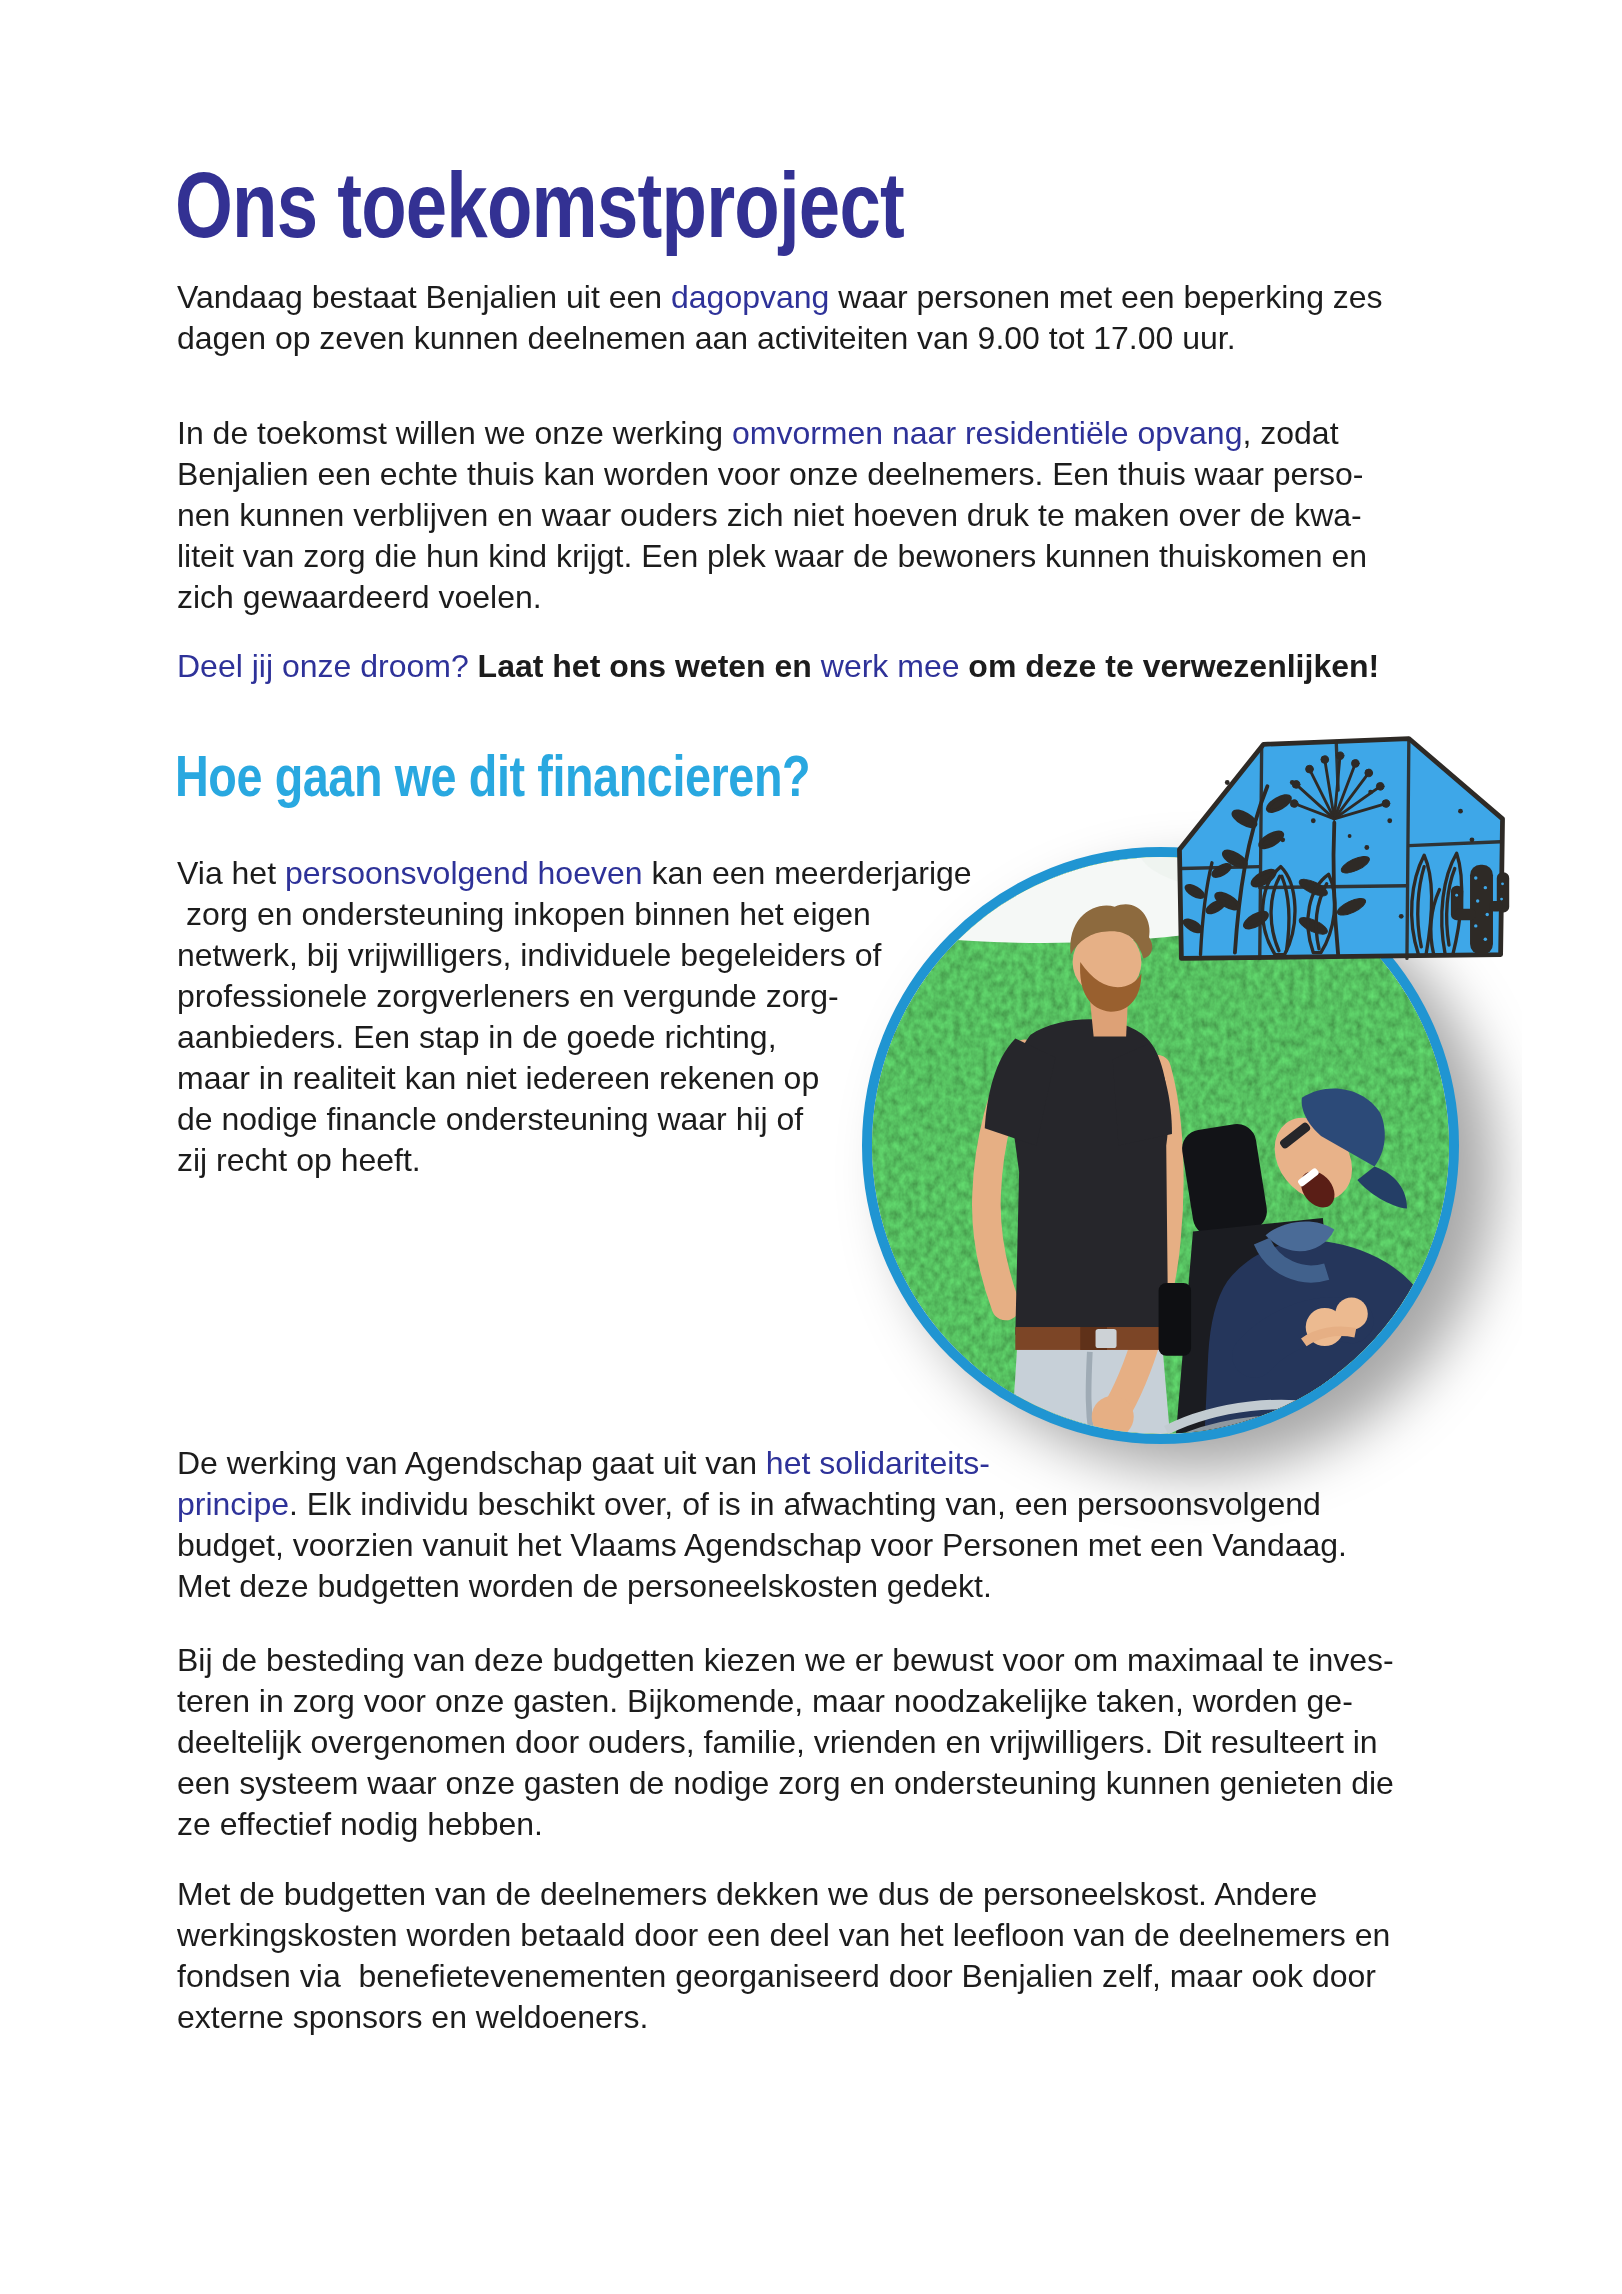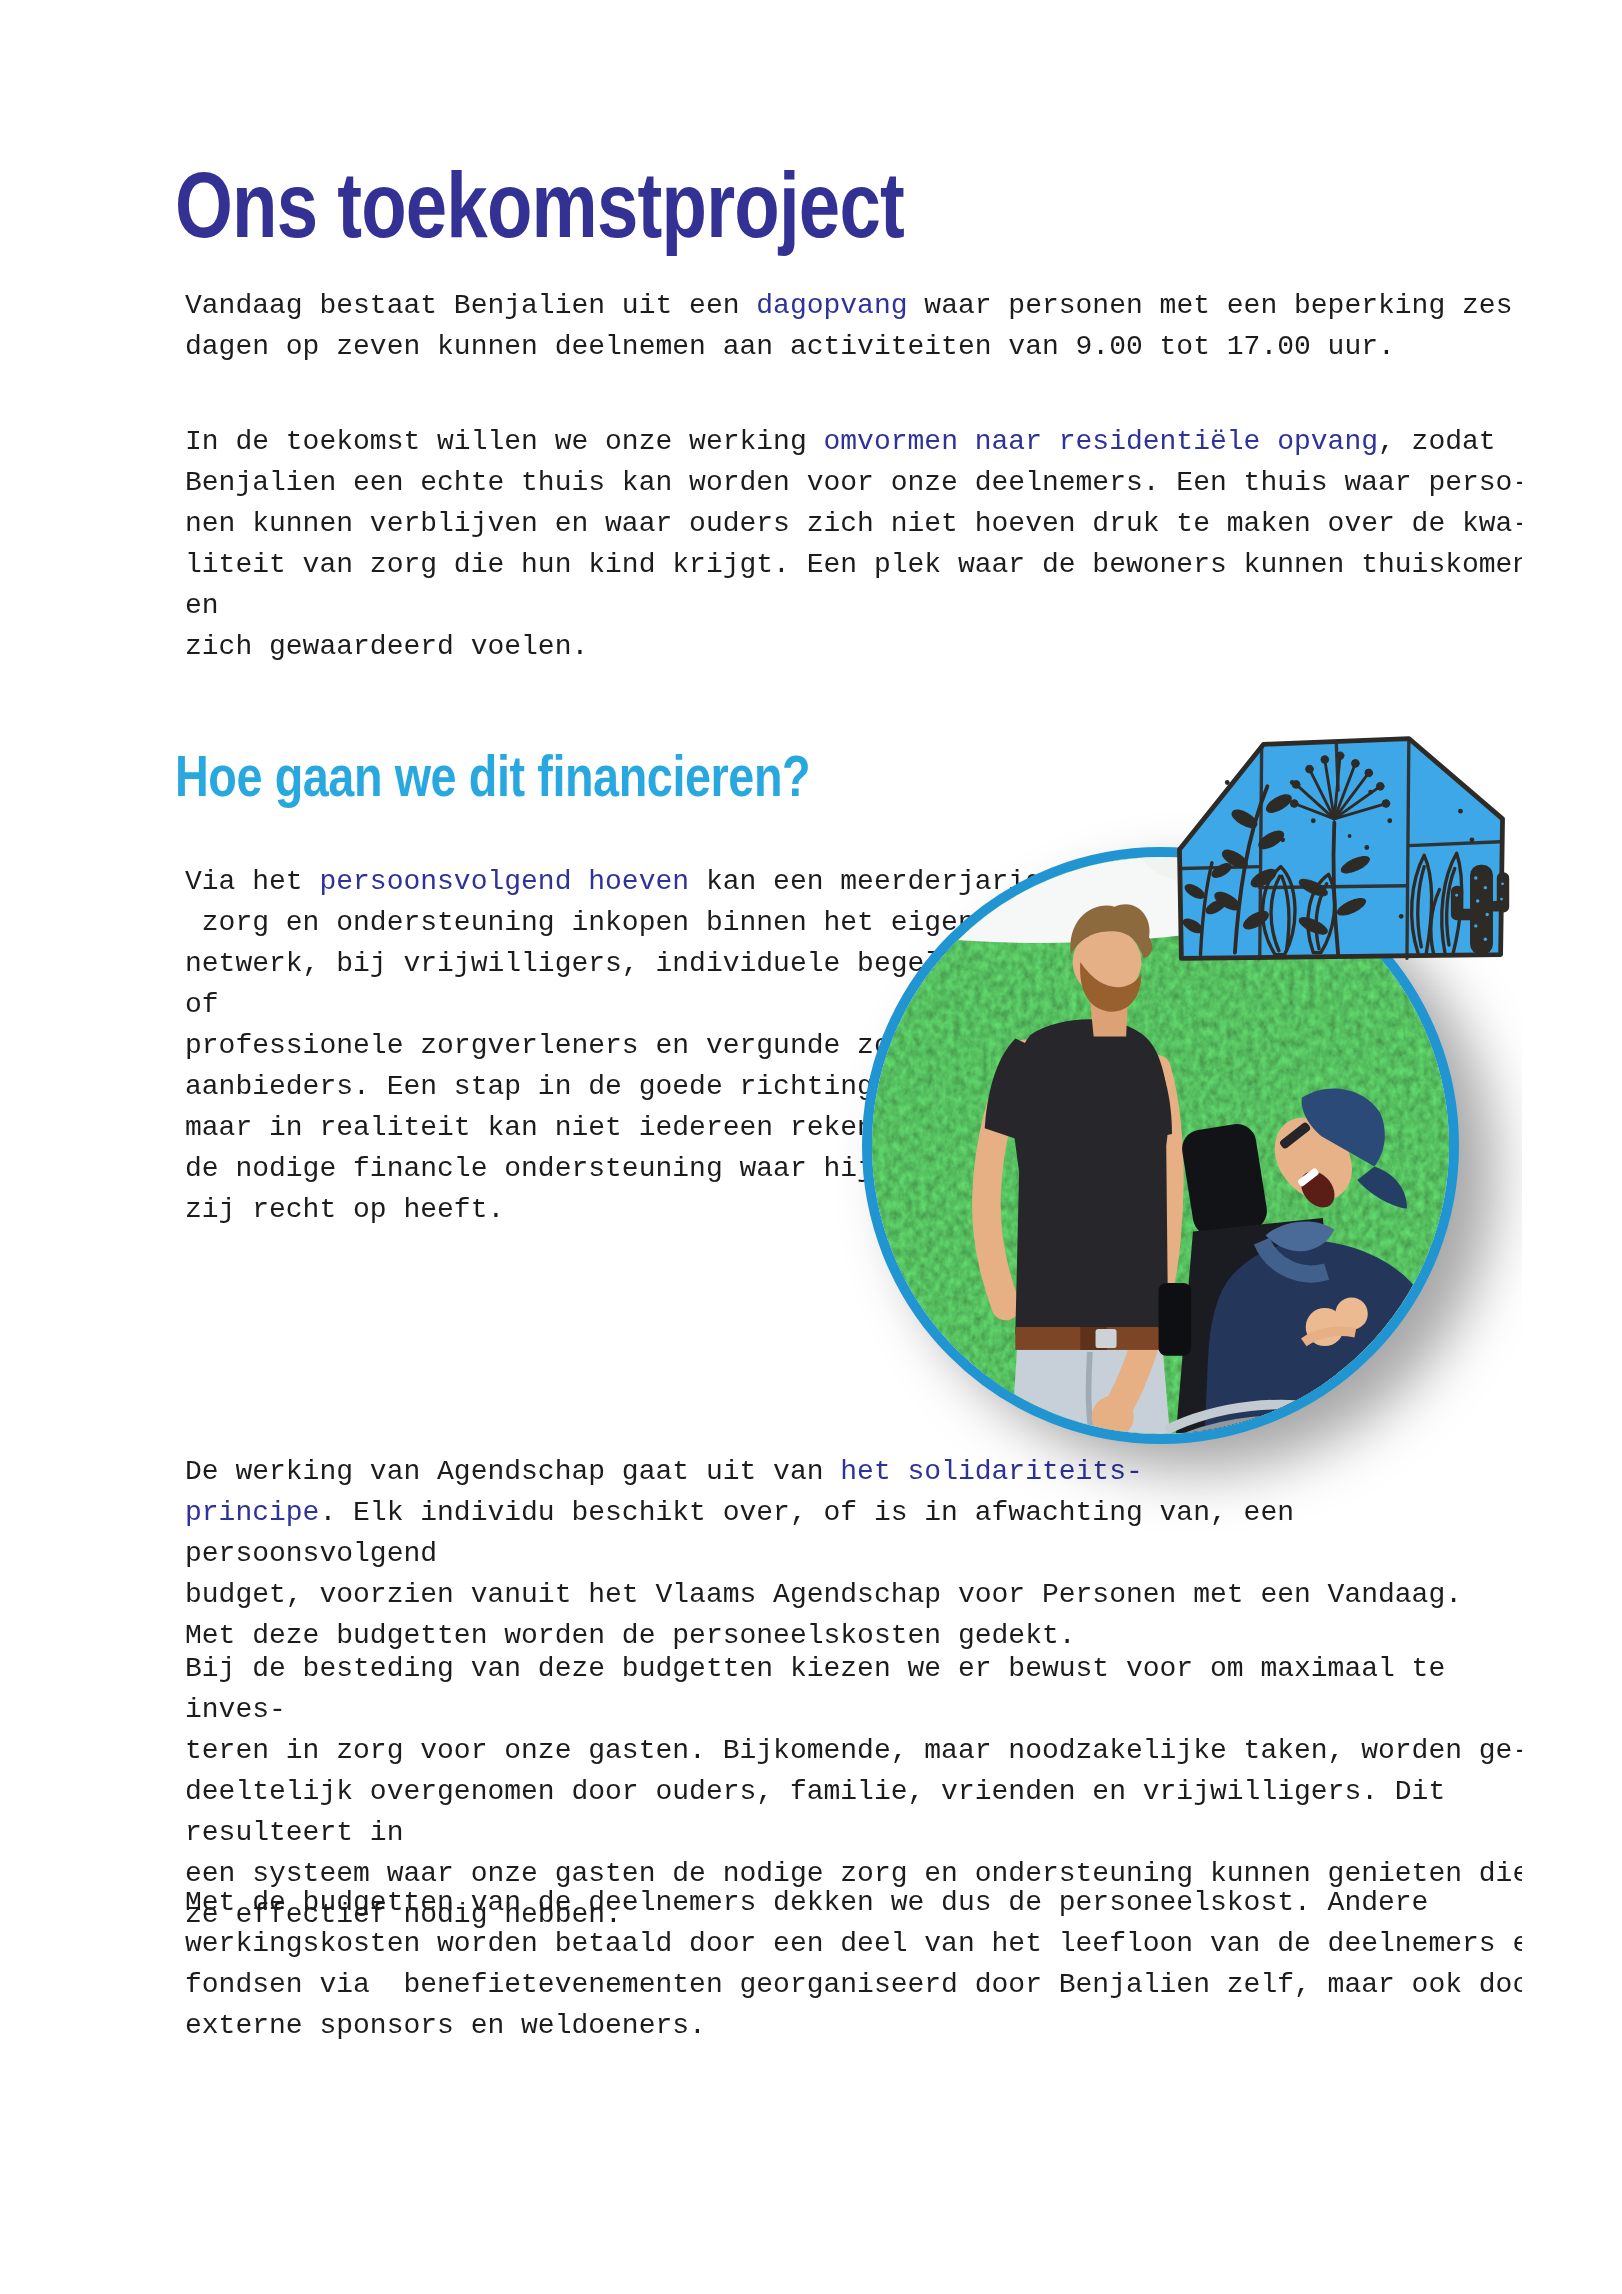--- a/index.html
+++ b/index.html
@@ -11,22 +11,22 @@
     position:absolute;left:175px;top:159px;margin:0;
     font-size:93px;line-height:1;font-weight:bold;color:#333193;letter-spacing:-1px;
     transform:scaleX(.80);transform-origin:left top;white-space:nowrap;
   }
   .subheading{
     position:absolute;left:175px;top:748px;margin:0;
     font-size:57px;line-height:1;font-weight:bold;color:#29a8e0;letter-spacing:-0.5px;
     transform:scaleX(.82);transform-origin:left top;white-space:nowrap;
   }
   .para{
-    position:absolute;left:177px;margin:8px;width:1376px;
-    font-size:28px;line-height:41px;white-space:pre-line;font-family:Liberation Mono, monospace;
+    position:absolute;left:177px;margin:0;width:1376px;
+    font-size:32px;line-height:41px;white-space:pre-line;
   }
   #p-intro{top:277px;}
   #p-future{top:413px;}
   #p-cta{top:646px;}
   #p-budget-left{top:853px;width:889px;}
   #p-budget-process{top:1203px;width:784px;}
   #p-solidarity{top:1443px;}
   #p-spending{top:1640px;}
   #p-costs{top:1874px;}
   .seg-plain{color:#1c1c1c;}
@@ -52,20 +52,21 @@
 
   <p class="para" id="p-intro"><span class="seg-plain">Vandaag bestaat Benjalien uit een </span><span class="seg-em">dagopvang</span><span class="seg-plain"> waar personen met een beperking zes
 dagen op zeven kunnen deelnemen aan activiteiten van 9.00 tot 17.00 uur.</span></p>
 
   <p class="para" id="p-future"><span class="seg-plain">In de toekomst willen we onze werking </span><span class="seg-em">omvormen naar residentiële opvang</span><span class="seg-plain">, zodat
 Benjalien een echte thuis kan worden voor onze deelnemers. Een thuis waar perso-
 nen kunnen verblijven en waar ouders zich niet hoeven druk te maken over de kwa-
 liteit van zorg die hun kind krijgt. Een plek waar de bewoners kunnen thuiskomen en
 zich gewaardeerd voelen.</span></p>
 
+  <p class="para" id="p-cta"><span class="seg-em">Deel jij onze droom?</span><span class="seg-b"> Laat het ons weten en </span><span class="seg-em">werk mee</span><span class="seg-b"> om deze te verwezenlijken!</span></p>
 
   <h2 class="subheading">Hoe gaan we dit financieren?</h2>
 
   <p class="para" id="p-budget-left"><span class="seg-plain">Via het </span><span class="seg-em">persoonsvolgend hoeven</span><span class="seg-plain"> kan een meerderjarige
 &nbsp;zorg en ondersteuning inkopen binnen het eigen
 netwerk, bij vrijwilligers, individuele begeleiders of
 professionele zorgverleners en vergunde zorg-
 aanbieders. Een stap in de goede richting,
 maar in realiteit kan niet iedereen rekenen op
 de nodige financle ondersteuning waar hij of

